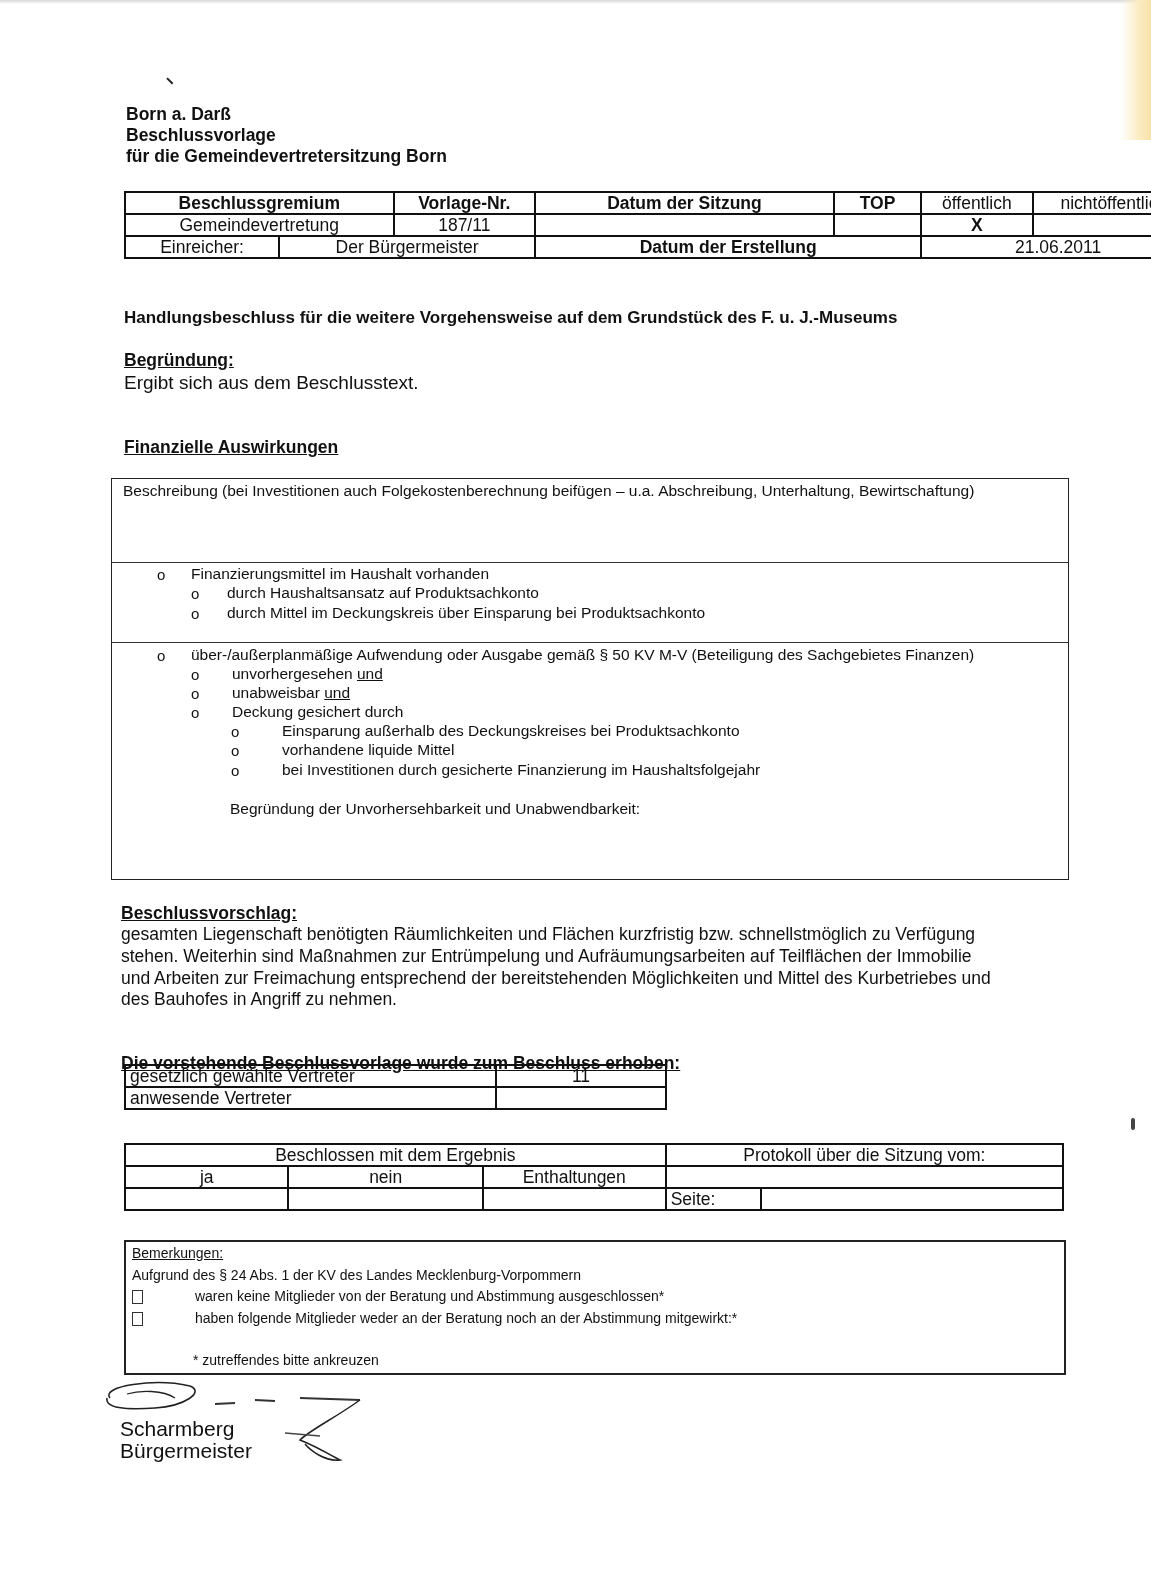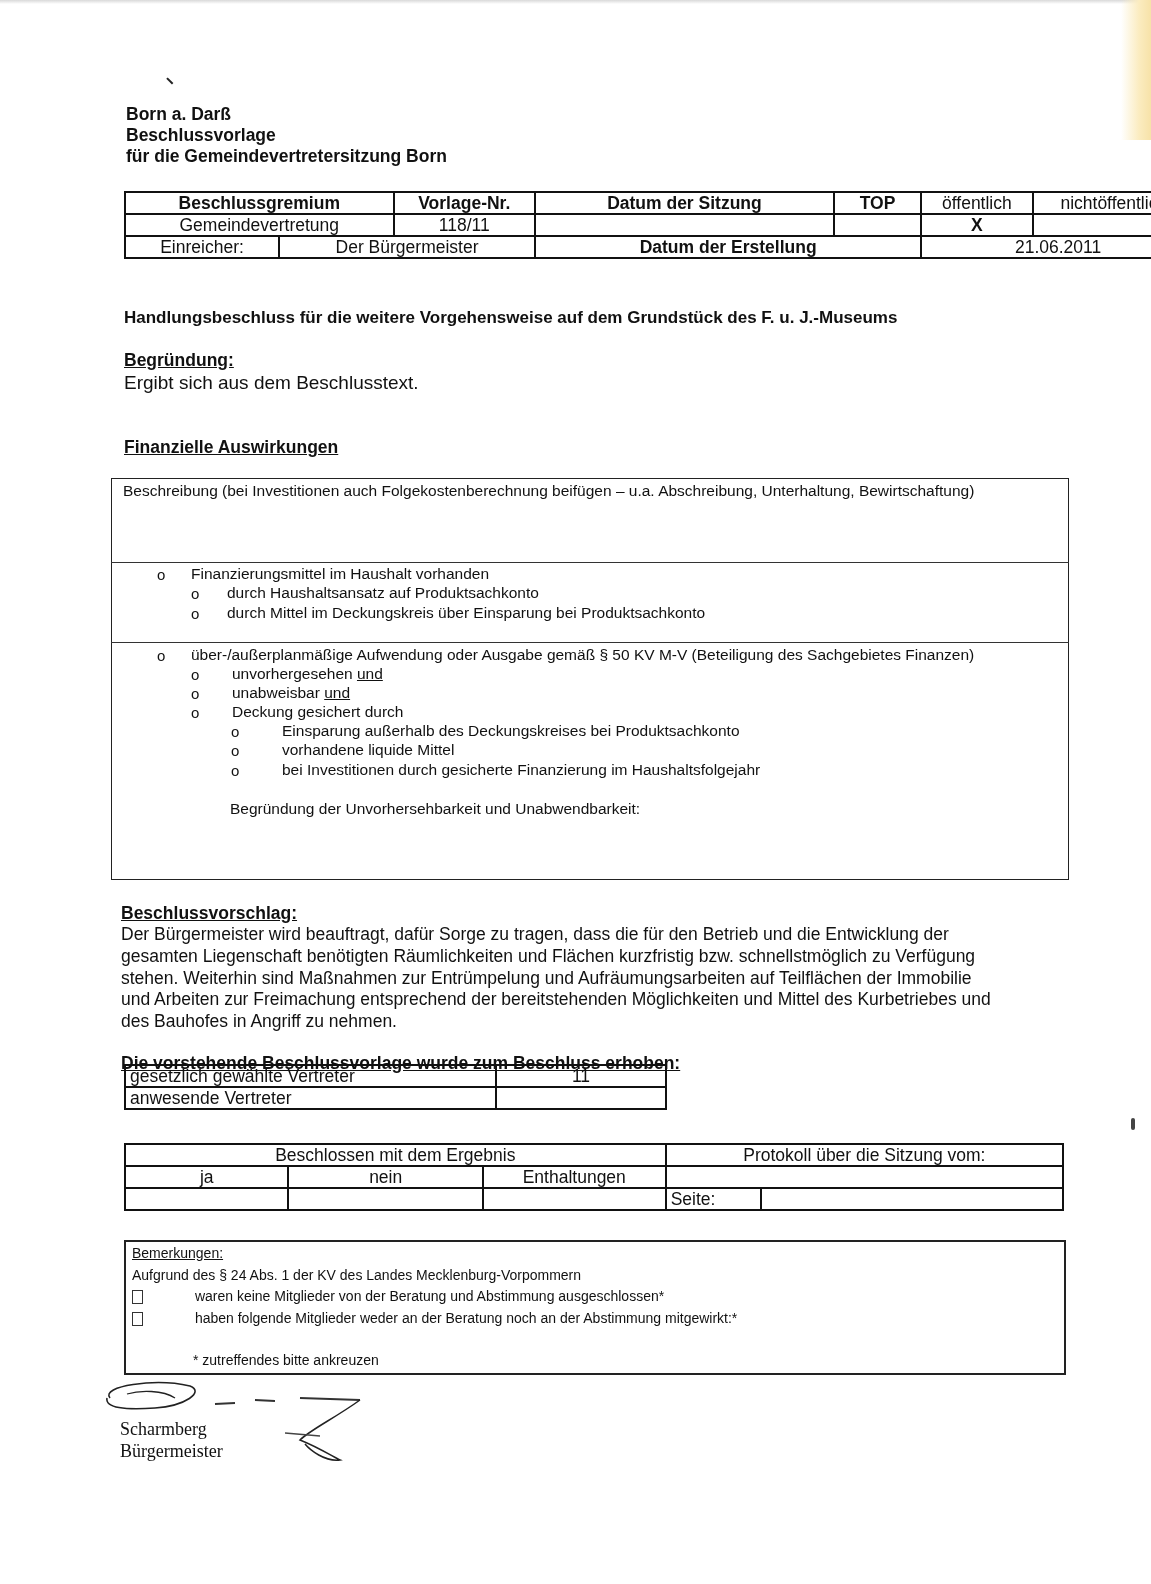--- a/index.html
+++ b/index.html
@@ -17,21 +17,21 @@
   .h-head { font-size:17.5px; font-weight:bold; line-height:21px; }
   .body-txt { font-size:19px; line-height:21px; }
   .small { font-size:15.5px; line-height:19.5px; }
   table { border-collapse: collapse; position:absolute; }
   td { border: 2px solid #111; padding: 0 4px; font-size:17.5px; height:20px; line-height:20px; white-space:nowrap; }
   .c { text-align:center; }
   .l { text-align:left; }
   .box { position:absolute; border:1.5px solid #222; }
   .hline { position:absolute; height:0; border-top:1.5px solid #333; }
   .bullet { position:absolute; font-size:15px; }
-  .sig-name { font-size:18px; line-height:22px;font-family:Liberation Serif, serif; }
+  .sig-name { font-size:21px; line-height:22px; }
   .checkbox { display:inline-block; width:9px; height:12px; border:1px solid #333; vertical-align:middle; }
 </style>
 </head>
 <body>
 
 <div class="scan-edge-top"></div>
 <div class="scan-edge-right"></div>
 
 <div class="abs h-head" style="left:126px; top:104px;">
   <div>Born a. Darß</div>
@@ -53,21 +53,21 @@
       <tr>
     <td colspan="2" class="c bold">Beschlussgremium</td>
     <td class="c bold">Vorlage-Nr.</td>
     <td class="c bold">Datum der Sitzung</td>
     <td class="c bold">TOP</td>
     <td class="c">öffentlich</td>
     <td class="c">nichtöffentlich</td>
   </tr>
   <tr>
     <td colspan="2" class="c">Gemeindevertretung</td>
-    <td class="c">118/11</td>
+    <td class="c">187/11</td>
     <td class="c"></td>
     <td class="c"></td>
     <td class="c bold">X</td>
     <td class="c"></td>
   </tr>
   <tr>
     <td class="c">Einreicher:</td>
     <td colspan="2" class="c">Der Bürgermeister</td>
     <td colspan="2" class="c bold">Datum der Erstellung</td>
     <td colspan="2" class="c">21.06.2011</td>
@@ -111,21 +111,20 @@
 <div class="abs small" style="left:282px; top:721px;">Einsparung außerhalb des Deckungskreises bei Produktsachkonto</div>
 <span class="bullet" style="left:231px; top:742px;">o</span>
 <div class="abs small" style="left:282px; top:740px;">vorhandene liquide Mittel</div>
 <span class="bullet" style="left:231px; top:762px;">o</span>
 <div class="abs small" style="left:282px; top:760px;">bei Investitionen durch gesicherte Finanzierung im Haushaltsfolgejahr</div>
 
 <div class="abs small" style="left:230px; top:799px;">Begründung der Unvorhersehbarkeit und Unabwendbarkeit:</div>
 
 <div class="abs h-head u" style="left:121px; top:903px;">Beschlussvorschlag:</div>
 <div class="abs body-txt" style="left:121px; top:924px; font-size:17.5px; line-height:21.8px; white-space:nowrap;">
-  <div>Der Bürgermeister wird beauftragt, dafür Sorge zu tragen, dass die für den Betrieb und die Entwicklung der</div>
   <div>gesamten Liegenschaft benötigten Räumlichkeiten und Flächen kurzfristig bzw. schnellstmöglich zu Verfügung</div>
   <div>stehen. Weiterhin sind Maßnahmen zur Entrümpelung und Aufräumungsarbeiten auf Teilflächen der Immobilie</div>
   <div>und Arbeiten zur Freimachung entsprechend der bereitstehenden Möglichkeiten und Mittel des Kurbetriebes und</div>
   <div>des Bauhofes in Angriff zu nehmen.</div>
 </div>
 
 <div class="abs h-head u" style="left:121px; top:1053px;">Die vorstehende Beschlussvorlage wurde zum Beschluss erhoben:</div>
 
 <table style="left:124px; top:1064px; width:543px;">
   <colgroup>

